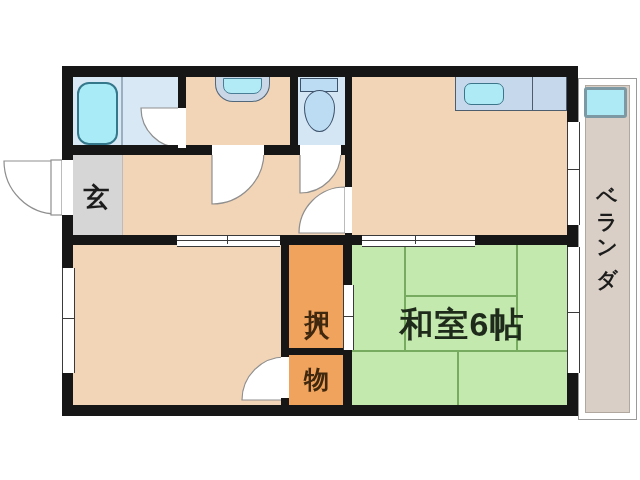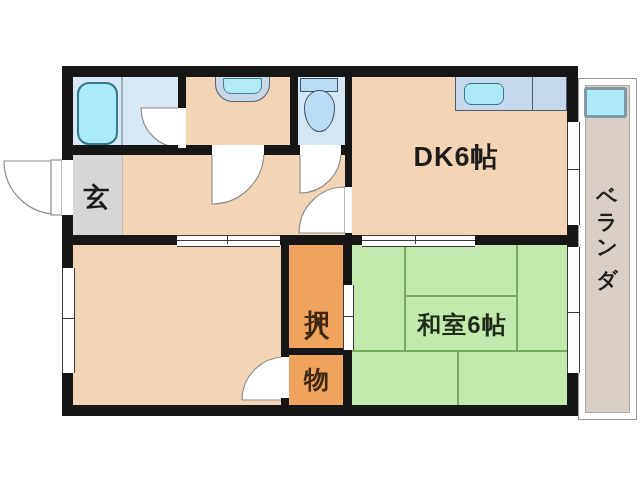--- a/index.html
+++ b/index.html
@@ -107,19 +107,18 @@
   </div>
   <div class="win win-h" style="left:362px;top:235px;width:113px;height:10px;">
     <div class="tick" style="left:0;top:3.5px;width:113px;height:1px;"></div>
     <div class="tick" style="left:53px;top:0;width:1px;height:8px;"></div>
   </div>
   <div class="win win-v" style="left:343px;top:285px;width:9px;height:65px;">
     <div class="tick" style="left:0;top:31px;width:9px;height:1px;"></div>
   </div>
 
   <div class="lbl" style="left:97px;top:197px;font-size:26px;">玄</div>
-  <div class="lbl" style="left:456px;top:157px;font-size:27px;">DK6帖</div>
-  <div class="lbl" style="left:462px;top:325px;font-size:24px;color:#1f2b1a;">和室6帖</div>
+  <div class="lbl" style="left:462px;top:325px;font-size:34px;color:#1f2b1a;">和室6帖</div>
   <div class="lbl lbl-vert" style="left:318px;top:293px;font-size:25px;color:#40280f;">押入</div>
   <div class="lbl" style="left:317px;top:379px;font-size:25px;color:#40280f;">物</div>
   <div class="lbl lbl-vert" style="left:607px;top:225px;font-size:21px;font-weight:600;">ベランダ</div>
 
 </div>
 
 </body></html>

